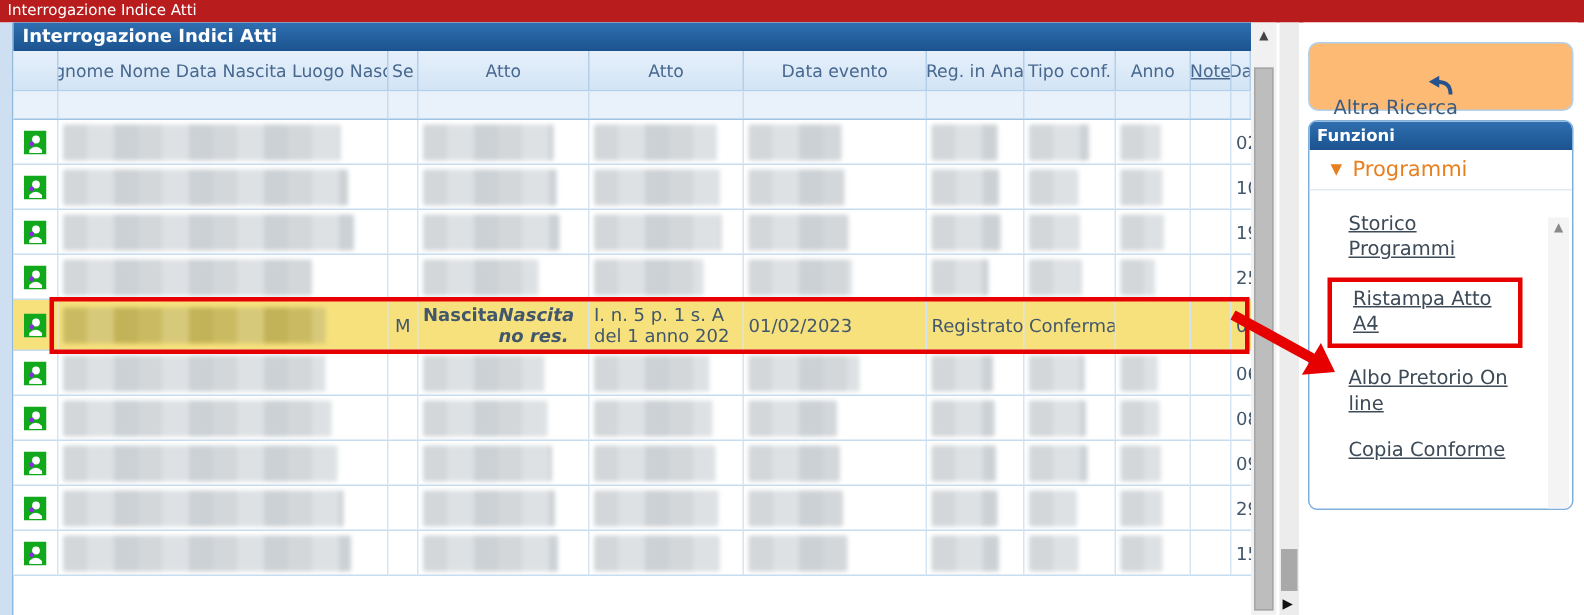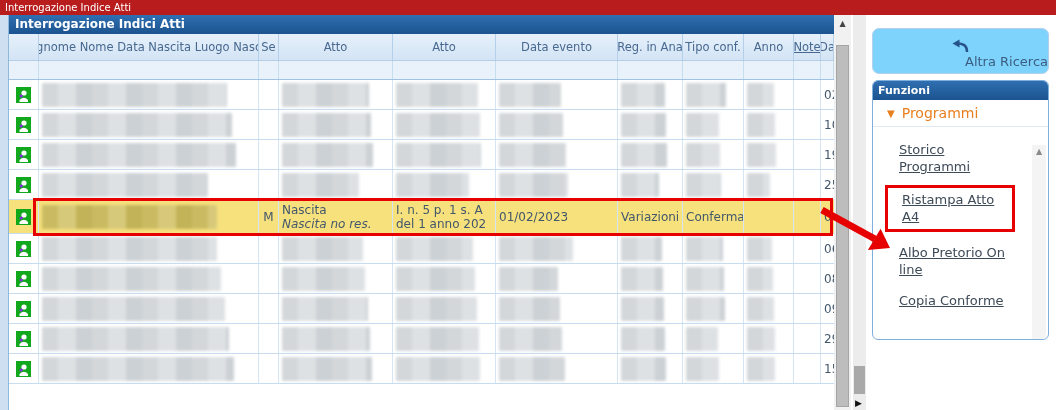--- a/index.html
+++ b/index.html
@@ -27,39 +27,39 @@
   .c-name{width:220px;}
   .c-se{width:20px;justify-content:center;}
   .c-tipo{width:114px;}
   .c-atto{width:103px;}
   .c-data_evento{width:122px;}
   .c-reg_in_ana{width:65px;}
   .c-atto_conf{width:61px;}
   .c-anno{width:50px;}
   .c-note{width:27px;text-decoration:underline;}
   .c-d{width:13px;border-right:none;}
-  .tipo-wrap{display:flex;flex-direction:column;justify-content:center;line-height:14px;}
+  .tipo-wrap{display:flex;flex-direction:row;justify-content:center;line-height:14px;font-weight:bold;}
   .ital{font-style:italic;}
   .blob{height:24px;border-radius:1px;filter:blur(1.4px);
         background:repeating-linear-gradient(90deg,#d3d7da 0 16px,#dee1e4 16px 34px,#ccd1d5 34px 50px);}
   .blob.olive{background:repeating-linear-gradient(90deg,#cabb62 0 16px,#d7c97a 16px 34px,#c2b258 34px 50px);}
   .row-redbox{position:absolute;left:24px;top:164px;width:800px;height:38px;border:3px solid #e60000;
         box-sizing:border-box;pointer-events:none;}
   
   .vscroll{position:absolute;left:834px;top:15px;width:17px;height:395px;background:#f1f1f1;}
   .vs-up{height:16px;display:flex;align-items:center;justify-content:center;font-size:8px;color:#444;}
   .vs-thumb{position:absolute;top:30px;left:2px;width:13px;height:362px;background:#bdbdbd;border:1px solid #a5a5a5;box-sizing:border-box;}
   .vscroll2{position:absolute;left:853px;top:15px;width:13px;height:395px;background:#ececec;}
   .vs2-thumb{position:absolute;bottom:16px;left:1px;width:11px;height:28px;background:#a9a9a9;}
   .vs2-right{position:absolute;bottom:1px;left:2px;font-size:9px;color:#111;line-height:12px;}
   
   .sidebar{position:absolute;left:869px;top:15px;width:183px;height:395px;background:#fff;}
-  .btn-altra{display:block;margin:13px 3px 6px 3px;width:177px;height:46px;background:#7dd3fc;
-        border:1px solid #b3d0ec;border-radius:7px;text-align:right;color:#3c5d80;font-size:13px;
-        font-family:inherit;cursor:pointer;padding:0;}
+  .btn-altra{display:block;margin:13px 3px 6px 3px;width:177px;height:46px;background:#fdba74;
+        border:1px solid #b3d0ec;border-radius:7px;text-align:left;color:#3c5d80;font-size:13px;
+        font-family:inherit;cursor:pointer;padding:16px;}
   .btn-altra svg{display:block;margin:5px auto 1px auto;}
   .funzioni{margin:0 3px;border:1px solid #7fb0dc;border-radius:6px;height:260px;position:relative;
         overflow:hidden;background:#fff;box-sizing:border-box;}
   .funzioni-header{height:19px;background:linear-gradient(#2f6fb1,#1b538f);color:#fff;font-weight:bold;
         font-size:11px;line-height:19px;padding-left:5px;border-radius:4px 4px 0 0;}
   .programmi{height:26px;display:flex;align-items:center;gap:7px;padding-left:14px;color:#e87f1f;
         font-size:14px;border-bottom:1px solid #e3e9f0;cursor:pointer;}
   .tri{font-size:10px;}
   .linklist{position:relative;height:212px;}
   .linklist a{display:block;margin:14px 0 0 26px;width:118px;color:#3d4a57;font-size:13px;
@@ -264,21 +264,21 @@
             </div>
             <div class="cell c-se">M</div>
             <div class="cell c-tipo">
               <div class="tipo-wrap">
                 <div>Nascita</div>
                 <div class="ital">Nascita no res.</div>
               </div>
             </div>
             <div class="cell c-atto">I. n. 5 p. 1 s. A del 1 anno 202</div>
             <div class="cell c-data_evento">01/02/2023</div>
-            <div class="cell c-reg_in_ana">Variazioni</div>
+            <div class="cell c-reg_in_ana">Registrato</div>
             <div class="cell c-atto_conf">Confermato</div>
             <div class="cell c-anno"></div>
             <div class="cell c-note"></div>
             <div class="cell c-d">0</div>
           </div>
           <div class="trow">
             <div class="cell c-icon">
               <svg width="15" height="16" viewBox="0 0 15 16">
                 <rect width="15" height="16" fill="#11a81c"></rect>
                 <circle cx="8" cy="6" r="2.6" fill="#fff"></circle>

